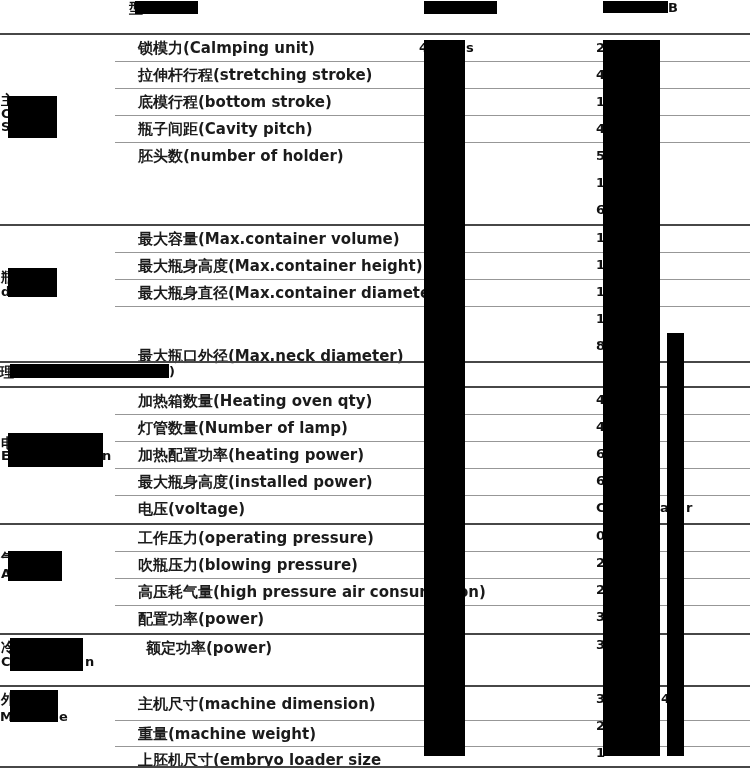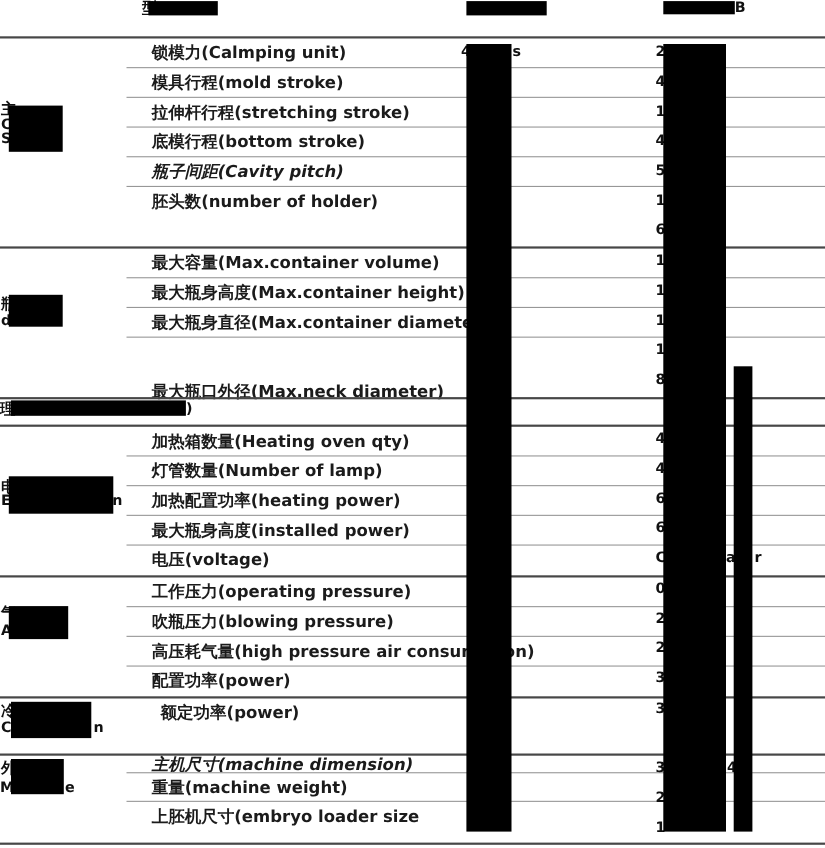--- a/index.html
+++ b/index.html
@@ -29,32 +29,28 @@
 <body>
 
 <div class="page">
   <div id="sections">
       <div class="section" style="top: 35px;">
         <div class="row" style="height: 27px; text-decoration: underline;">
           <span class="row-label">锁模力(Calmping unit)</span>
           <div class="row-sep" style="background: rgb(151, 151, 151);"></div>
         </div>
         <div class="row" style="height: 27px;">
-          <span class="row-label">模具行程(mold stroke)</span>
-          <div class="row-sep" style="background: rgb(151, 151, 151);"></div>
-        </div>
-        <div class="row" style="height: 27px;">
           <span class="row-label">拉伸杆行程(stretching stroke)</span>
           <div class="row-sep" style="background: rgb(151, 151, 151);"></div>
         </div>
         <div class="row" style="height: 27px;">
           <span class="row-label">底模行程(bottom stroke)</span>
           <div class="row-sep" style="background: rgb(151, 151, 151);"></div>
         </div>
-        <div class="row" style="height: 27px; font-style: italic;">
+        <div class="row" style="height: 27px;">
           <span class="row-label">瓶子间距(Cavity pitch)</span>
           <div class="row-sep" style="background: rgb(151, 151, 151);"></div>
         </div>
         <div class="row" style="height: 27px;">
           <span class="row-label">胚头数(number of holder)</span>
         </div>
       </div>
       <div class="section" style="top: 226px;">
         <div class="row" style="height: 27px;">
           <span class="row-label">最大容量(Max.container volume)</span>
@@ -110,21 +106,21 @@
         <div class="row" style="height: 27px;">
           <span class="row-label">配置功率(power)</span>
         </div>
       </div>
       <div class="section" style="top: 635px; margin-left: 8px;">
         <div class="row" style="height: 50px;">
           <span class="row-label" style="align-items: flex-start; padding-top: 4px;">额定功率(power)</span>
         </div>
       </div>
       <div class="section" style="top: 687px;">
-        <div class="row" style="height: 16px; font-style: italic;">
+        <div class="row" style="height: 34px;">
           <span class="row-label">主机尺寸(machine dimension)</span>
           <div class="row-sep" style="background: rgb(151, 151, 151);"></div>
         </div>
         <div class="row" style="height: 26.3px;">
           <span class="row-label">重量(machine weight)</span>
           <div class="row-sep" style="background: rgb(151, 151, 151);"></div>
         </div>
         <div class="row" style="height: 26.3px;">
           <span class="row-label">上胚机尺寸(embryo loader size</span>
         </div>

